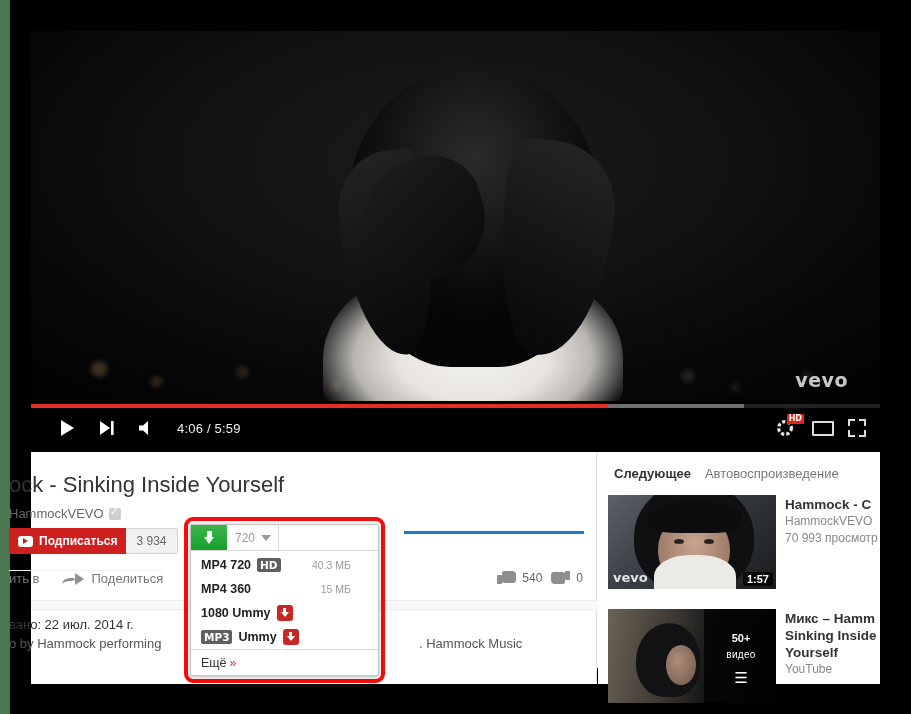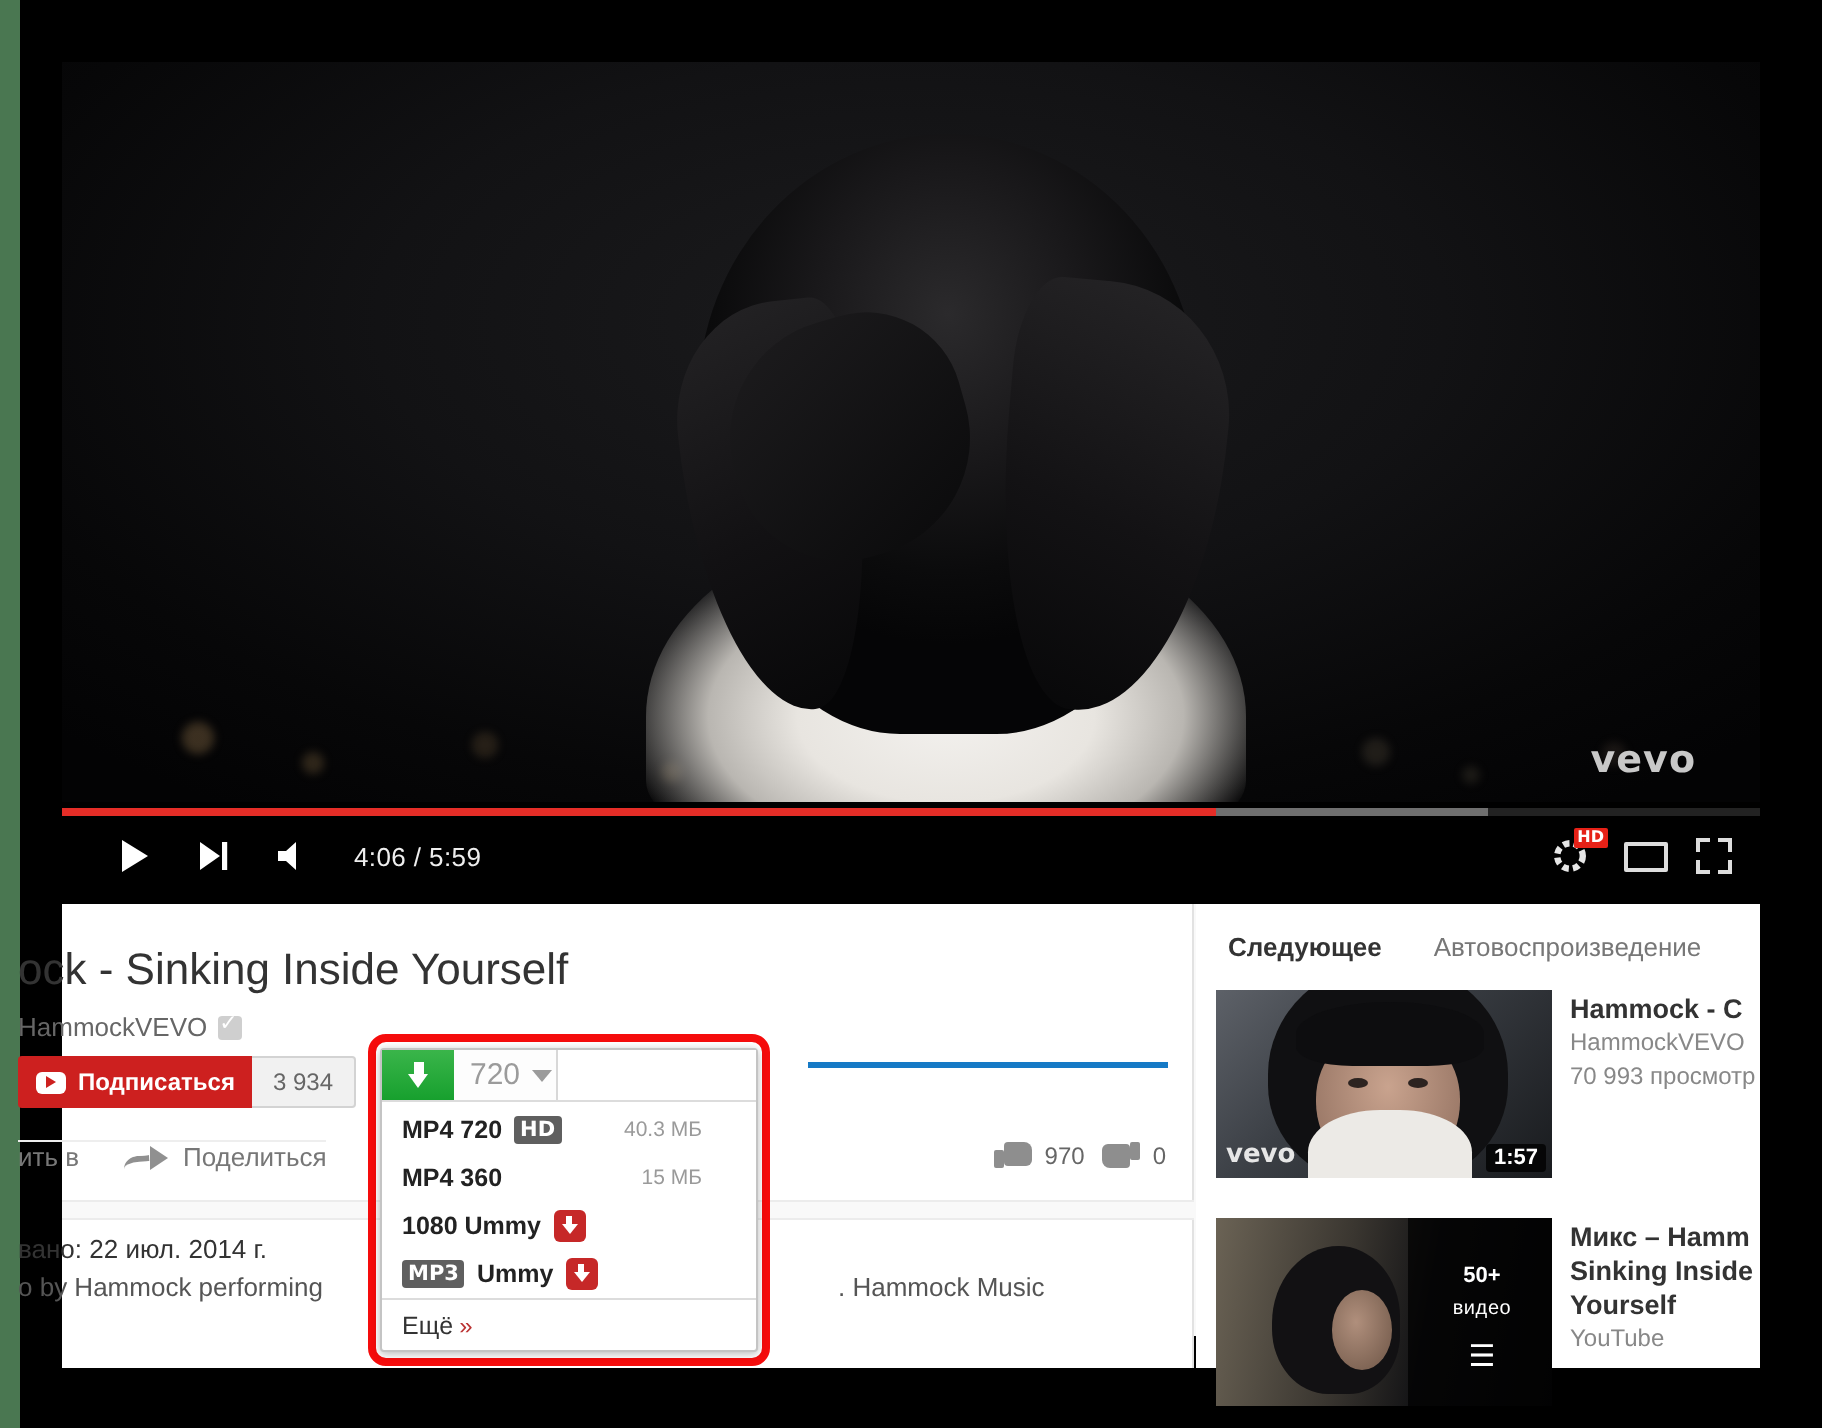--- a/index.html
+++ b/index.html
@@ -159,21 +159,21 @@
   .dl-green {
     width:36px; background:linear-gradient(#3ab54a,#17a02e); display:flex; align-items:center; justify-content:center;
   }
   .dl-arrow { width:11px; height:13px; position:relative; }
   .dl-arrow .shaft { position:absolute; left:3px; top:0; width:5px; height:7px; background:#fff; }
   .dl-arrow .head { position:absolute; left:0; top:6px; border-left:5.5px solid transparent; border-right:5.5px solid transparent; border-top:7px solid #fff; }
   .dl-sel {
     flex:0 0 52px; display:flex; align-items:center; gap:6px; padding-left:8px;
     border-right:1px solid #d8d8d8; background:#fdfdfd;
   }
-  .dl-sel-txt { font-size:15px; color:#9b9b9b; }
+  .dl-sel-txt { font-size:12px; color:#9b9b9b; }
   .caret { width:0; height:0; border-left:5px solid transparent; border-right:5px solid transparent; border-top:6px solid #9b9b9b; }
   .dl-rest { flex:1; background:#fff; }
 
   .dl-list { padding:2px 18px 0 0; }
   .dl-item {
     height:24px; display:flex; align-items:center; padding:0 9px 0 10px; gap:6px;
     font-size:12.5px; color:#222; font-weight:bold; font-family:"Liberation Sans", sans-serif;
   }
   .dl-item .size { margin-left:auto; font-size:10.5px; color:#9a9a9a; font-weight:normal; }
   .tag-hd, .tag-mp3 {
@@ -184,21 +184,21 @@
   .red-dl {
     width:16px; height:16px; border-radius:3px; background:#c62828; position:relative; display:inline-block;
   }
   .red-dl .s { position:absolute; left:6.5px; top:3px; width:3px; height:5px; background:#fff; }
   .red-dl .h { position:absolute; left:4px; top:7px; border-left:4px solid transparent; border-right:4px solid transparent; border-top:5px solid #fff; }
   .dl-more { border-top:1px solid #dcdcdc; height:26px; display:flex; align-items:center; padding-left:10px; }
   .dl-more span { font-size:12.5px; color:#333; }
   .dl-more .chev { color:#b33; margin-left:3px; font-size:12px; }
 
   
-  .side-tabs { position:absolute; left:16px; top:14px; display:flex; gap:26px; align-items:center; }
+  .side-tabs { position:absolute; left:16px; top:14px; display:flex; gap:14px; align-items:center; }
   .side-tab { font-size:13px; color:#333; font-weight:bold; white-space:nowrap; }
   .side-tab.inactive { color:#777; font-weight:normal; }
 
   .sug { position:absolute; left:10px; width:280px; display:flex; gap:9px; }
   .sug1 { top:43px; }
   .sug2 { top:157px; }
   .sug-thumb { position:relative; width:168px; height:94px; overflow:hidden; background:#111; flex:0 0 168px; }
   .sug-dur {
     position:absolute; right:3px; bottom:3px; background:rgba(0,0,0,.78); color:#fff;
     font-size:11px; font-weight:bold; padding:1px 4px; border-radius:2px;
@@ -322,21 +322,21 @@
       <div class="views-block">
         <div class="views-rule"></div>
       </div>
 
       <div class="ld-row">
         <div class="ld-item">
           <span class="thumb">
               <i class="pad"></i>
               <i class="stem"></i>
             </span>
-          <span class="ld-num">970</span>
+          <span class="ld-num">540</span>
         </div>
         <div class="ld-item">
           <span class="thumb down">
               <i class="pad"></i>
               <i class="stem"></i>
             </span>
           <span class="ld-num">0</span>
         </div>
       </div>
 

